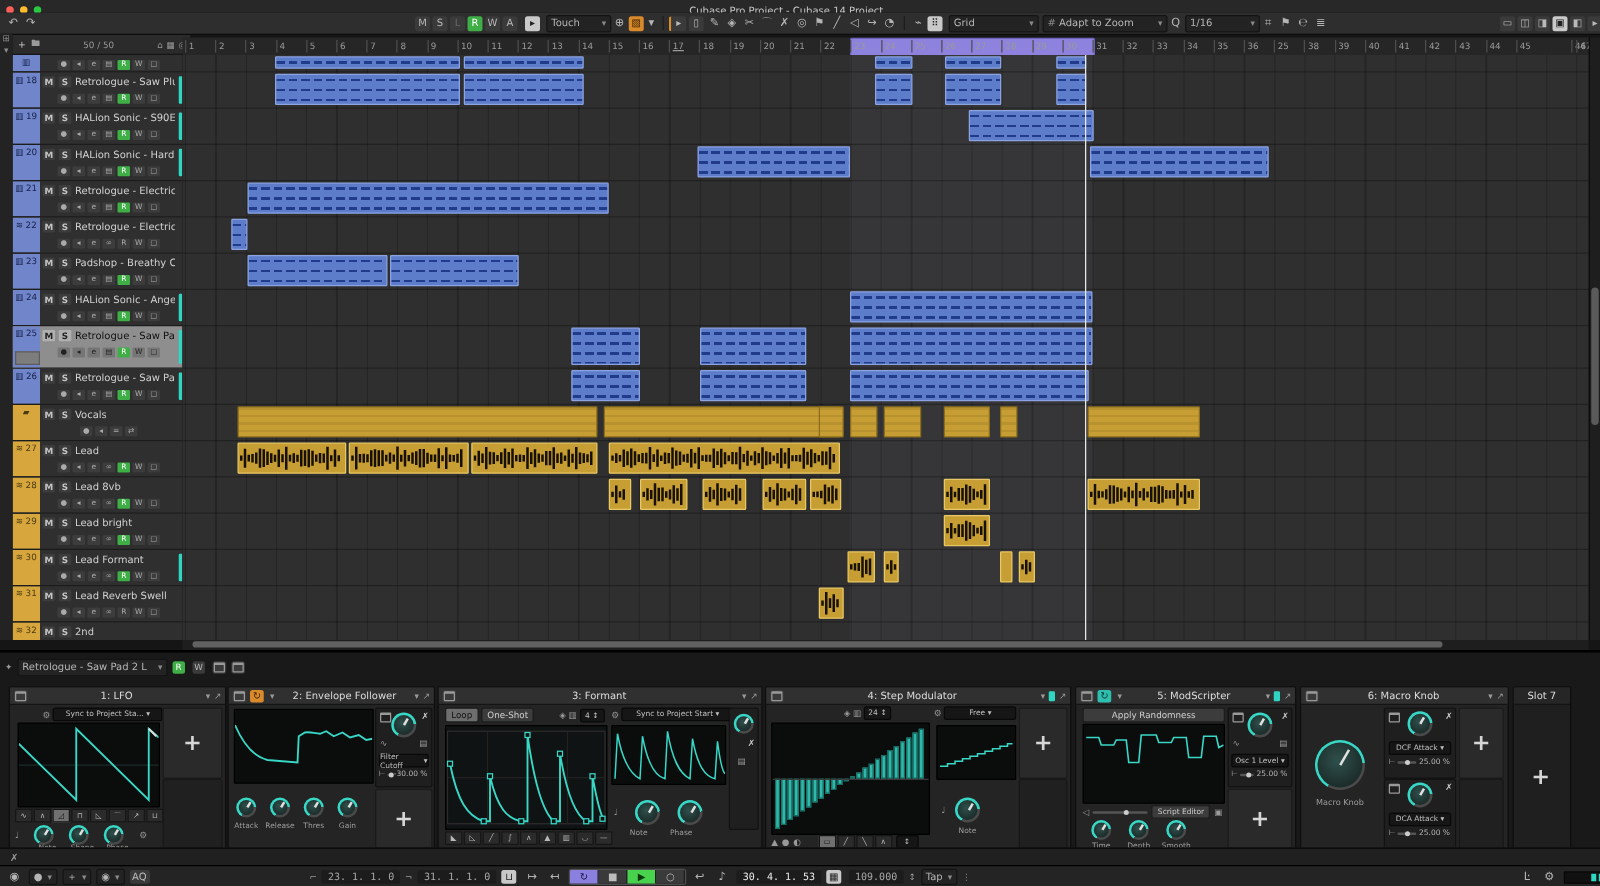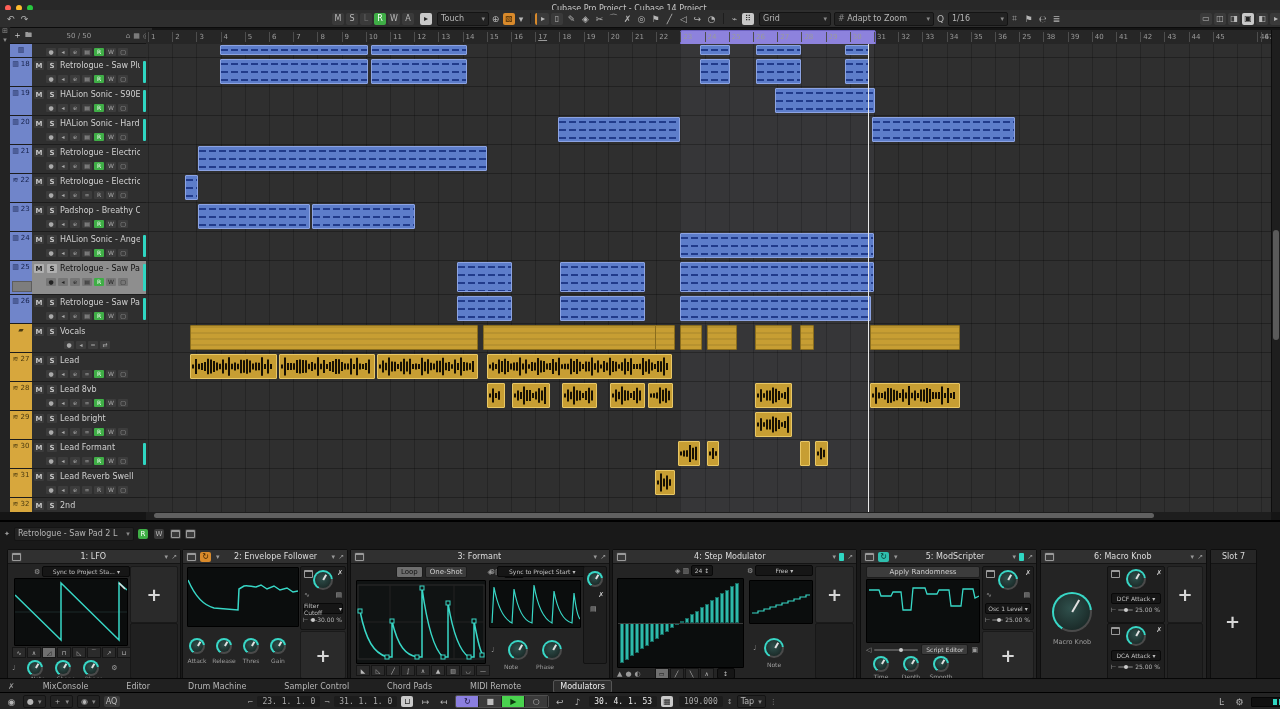--- a/index.html
+++ b/index.html
@@ -102,21 +102,21 @@
   .emptycell{position:absolute;background:#202020;border:1px solid #171717;border-radius:2px;}
   .dest{position:absolute;background:#1f1f1f;border:1px solid #121212;border-radius:2px;}
   .xico{color:#cfcfcf;font-size:7px;}
   .ddm{background:#161616;border:1px solid #090909;border-radius:2px;color:#c0c0c0;font-size:6px;height:9px;
        display:flex;align-items:center;justify-content:center;gap:2px;}
   .valrow{display:flex;align-items:center;gap:2px;font-size:6px;color:#b5b5b5;}
   .mslider{height:2px;background:#555;border-radius:1px;position:relative;flex:1;}
   .mslider i{position:absolute;width:4px;height:4px;border-radius:50%;background:#ccc;top:-1px;}
   .btnmod{background:#3c3c3c;border:1px solid #1c1c1c;border-radius:2px;color:#cfcfcf;font-size:7px;
           display:inline-flex;align-items:center;justify-content:center;height:10px;padding:0 4px;}
-  .btnmod.on{background:#6e6e6e;color:#111;margin-left:40px;}
+  .btnmod.on{background:#6e6e6e;color:#111;}
   .stepbar{position:absolute;background:#35d8c6;opacity:.85;border:1px solid #1b7a70;box-sizing:border-box;}
   
   #tabsbar{left:0;top:678px;width:1280px;height:14px;background:#202020;border-top:1px solid #060606;
            display:flex;align-items:center;gap:22px;padding-left:8px;}
   .tab{font-size:8px;color:#b5b5b5;white-space:nowrap;padding:1px 6px;}
   .tab.active{background:#2e2e2e;border:1px solid #555;border-radius:2px;color:#eee;}
   
   #transport{left:0;top:692px;width:1280px;height:17px;background:#242424;border-top:1px solid #000;}
   .mono{font-family:"DejaVu Sans Mono","Liberation Mono",monospace;}
   .tnumbox{background:#1c1c1c;border-radius:2px;padding:1px 5px;font-size:8px;color:#a9a9a9;}
@@ -1169,29 +1169,20 @@
     <div class="module" style="left:1210px;width:45px;background:#1f1f1f;">
       <div class="mhead" style="background:#262626;">
         <span class="mtitle">Slot 7</span>
       </div>
       <div class="pluscell" style="left:4px;top:18px;width:35px;height:106px;background:#1f1f1f;border:none;">+</div>
     </div>
   </div>
 
   <div class="abs" id="tabsbar">
     <span style="font-size:8px;color:#999;">✗</span>
-    <span id="tabs" class="flex" style="gap:26px;">
-        <span class="tab">MixConsole</span>
-        <span class="tab">Editor</span>
-        <span class="tab">Drum Machine</span>
-        <span class="tab">Sampler Control</span>
-        <span class="tab">Chord Pads</span>
-        <span class="tab">MIDI Remote</span>
-        <span class="tab active">Modulators</span>
-      </span>
   </div>
 
   <div class="abs flex" id="transport" style="padding:0 5px;gap:4px;">
     <span class="tico">◉</span>
     <span class="dd" style="height:11px;">●<span class="car">▾</span></span>
     <span class="dd" style="height:11px;">＋<span class="car">▾</span></span>
     <span class="dd" style="height:11px;">◉<span class="car">▾</span></span>
 
     <span class="ibx" style="height:11px;padding:0 2px;">AQ</span>
     <span style="width:118px"></span>

